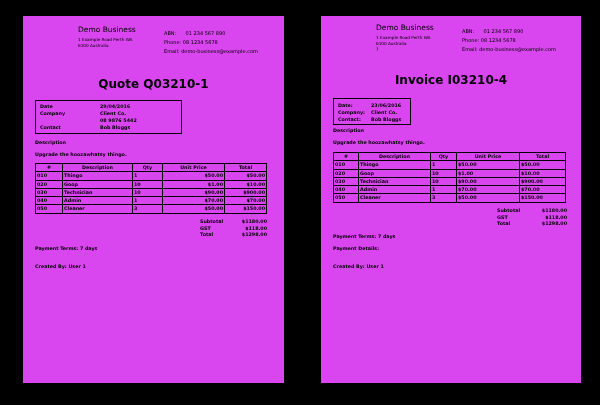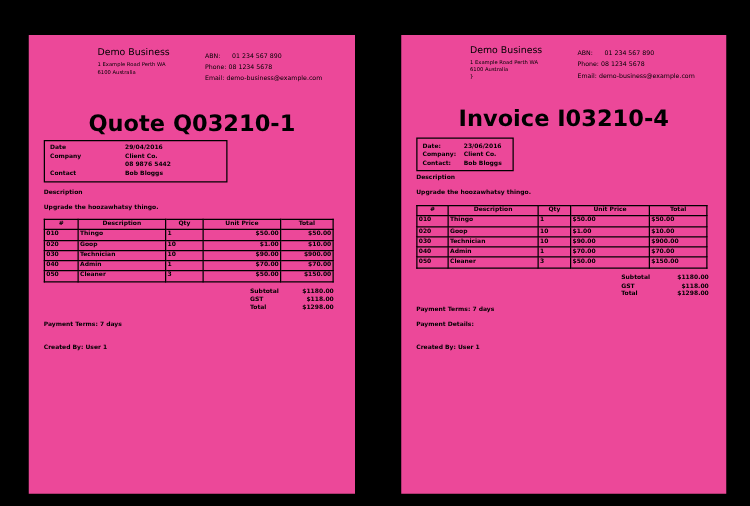--- a/index.html
+++ b/index.html
@@ -1,30 +1,30 @@
 <!DOCTYPE html>
 <html><head>
 <meta charset="utf-8">
 <style>
   html, body { margin: 0; padding: 0; }
   body {
     width: 600px; height: 405px; background: #000; position: relative; overflow: hidden;
     font-family: "DejaVu Sans", sans-serif; color: #000;
   }
-  .page { position: absolute; top: 28px; height: 367px; background: #ec4899; }
+  .page { position: absolute; top: 16px; height: 367px; background: #d946ef; }
   #quote-page { left: 23px; width: 261px; }
   #invoice-page { left: 321px; width: 260px; }
 
   .biz-name { position: absolute; font-size: 7.5px; top: 9px; left: 55px; }
   .biz-addr { position: absolute; font-size: 4.2px; top: 21px; left: 55px; line-height: 5.6px; }
   .biz-contact { position: absolute; font-size: 5px; top: 13px; left: 141px; line-height: 9px; }
   .biz-contact .lbl { display: inline-block; }
   .abn-lbl { width: 20px; }
 
-  .doc-title { position: absolute; top: 61px; left: 0; right: 0; text-align: center; font-size: 18px; font-weight: bold; }
+  .doc-title { position: absolute; top: 61px; left: 0; right: 0; text-align: center; font-size: 12px; font-weight: bold; }
 
   .infobox { position: absolute; border: 1px solid #000; font-size: 4.8px; font-weight: bold; }
   .info-row { display: flex; line-height: 7px; }
   .info-row .k { width: 60px; }
   #invoice-page .info-row .k { width: 33px; }
 
   .desc-head { position: absolute; font-size: 4.8px; font-weight: bold; }
   .desc-text { position: absolute; font-size: 4.8px; font-weight: bold; }
 
   table.items { position: absolute; border-collapse: collapse; font-size: 4.8px; font-weight: bold; }

